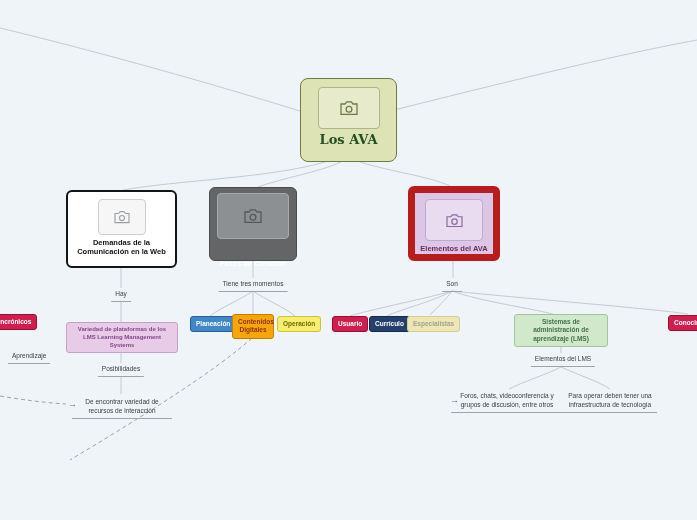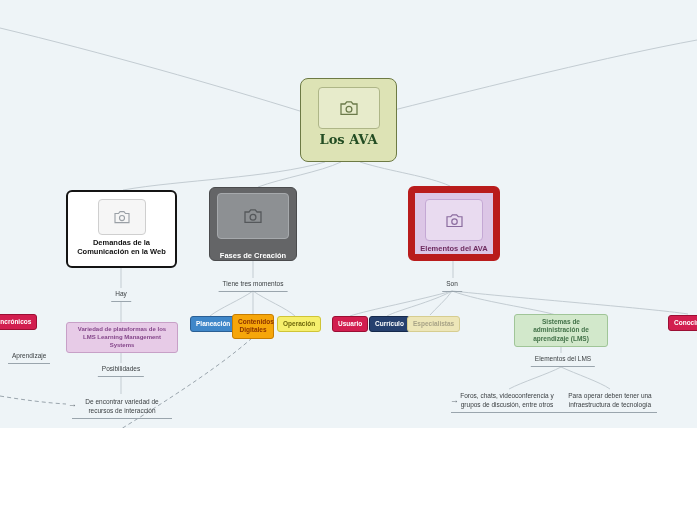--- a/index.html
+++ b/index.html
@@ -1,37 +1,37 @@
 <!DOCTYPE html>
 <html><head>
 <meta charset="utf-8">
 <style>
   html,body{margin:0;padding:0;}
   body{font-family:"Liberation Sans",sans-serif;}
-  #stage{position:relative;width:697px;height:428px;background:#eef4f7;overflow:hidden;}
+  #stage{position:relative;width:697px;height:520px;background:#eef4f7;overflow:hidden;}
   #wires{position:absolute;left:0;top:0;width:697px;height:520px;}
   #wires path{fill:none;stroke:#c3ccd2;stroke-width:1;}
   #wires path.dash{stroke:#9aa5ad;stroke-dasharray:4 3;}
 
   .node{position:absolute;border-radius:6px;box-sizing:border-box;text-align:center;}
   .ph{margin:0 auto;border-radius:4px;display:flex;align-items:center;justify-content:center;box-sizing:border-box;}
   .ph svg{display:block;}
   .ntitle{font-weight:bold;line-height:1.25;}
 
   .root-node{left:300px;top:78px;width:97px;height:84px;background:#dde3b5;border:1px solid #6d7a44;border-radius:8px;padding-top:8px;}
   .root-node .ph{width:62px;height:42px;background:rgba(255,255,255,0.3);border:1px solid #aeb687;color:#6b7a4a;}
   .root-node .ntitle{font-family:"DejaVu Serif",serif;font-size:13px;color:#234d23;margin-top:3px;}
 
   .demandas-node{left:66px;top:190px;width:111px;height:78px;background:#ffffff;border:2px solid #141414;padding-top:7px;}
   .demandas-node .ph{width:48px;height:36px;background:#f6f6f6;border:1px solid #cfcfcf;color:#9aa0a6;}
   .demandas-node .ntitle{font-size:7.5px;color:#111;margin-top:3px;}
 
   .fases-node{left:209px;top:187px;width:88px;height:74px;background:#646567;border:1px solid #4a4b4d;padding-top:5px;}
   .fases-node .ph{width:72px;height:46px;background:#8d9093;border:1px solid #a6a9ac;color:#55585b;}
-  .fases-node .ntitle{font-size:7.5px;color:#ffffff;margin-top:12px;}
+  .fases-node .ntitle{font-size:7.5px;color:#ffffff;margin-top:20px;}
 
   .elementos-node{left:408px;top:186px;width:92px;height:75px;background:#dcc6e6;border:7px solid #b91c1c;padding-top:6px;}
   .elementos-node .ph{width:58px;height:42px;background:#e9dbf0;border:1px solid #c4a8d4;color:#8a6b9e;}
   .elementos-node .ntitle{font-size:7.5px;color:#6d2a5e;margin-top:3px;}
 
   .chip{position:absolute;font-size:6.5px;font-weight:bold;line-height:1.3;padding:3px 5px;border-radius:3px;border:1px solid;text-align:center;white-space:nowrap;box-sizing:border-box;}
   .chip.multi{white-space:normal;}
   .chip-planeacion{left:190px;top:316px;background:#3f87c9;border-color:#2a5f94;color:#ffffff;}
   .chip-contenidos{left:232px;top:314px;width:42px;background:#f6a60a;border-color:#c77d00;color:#8c3300;}
   .chip-operacion{left:277px;top:316px;background:#f6ef6d;border-color:#cfc436;color:#6f680c;}

